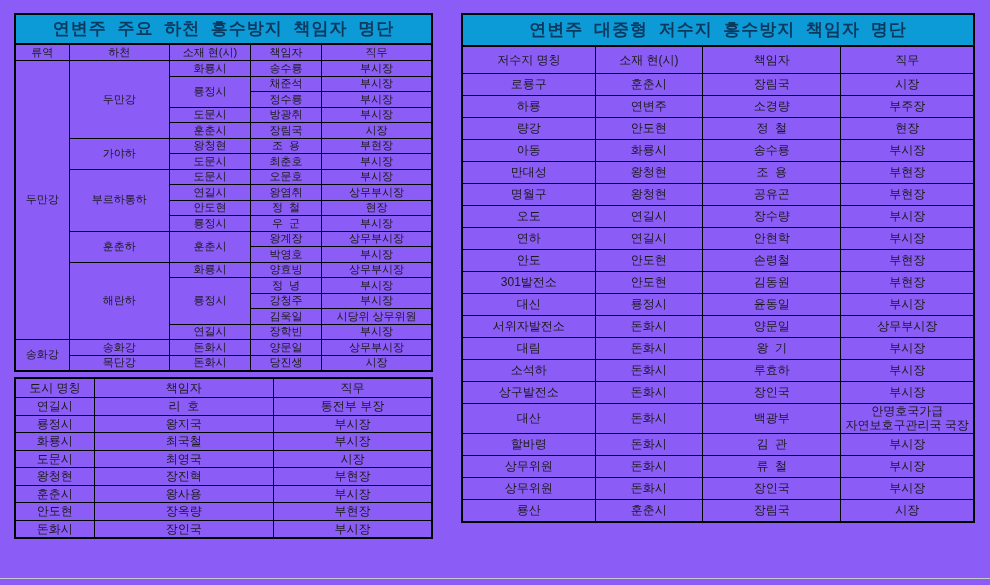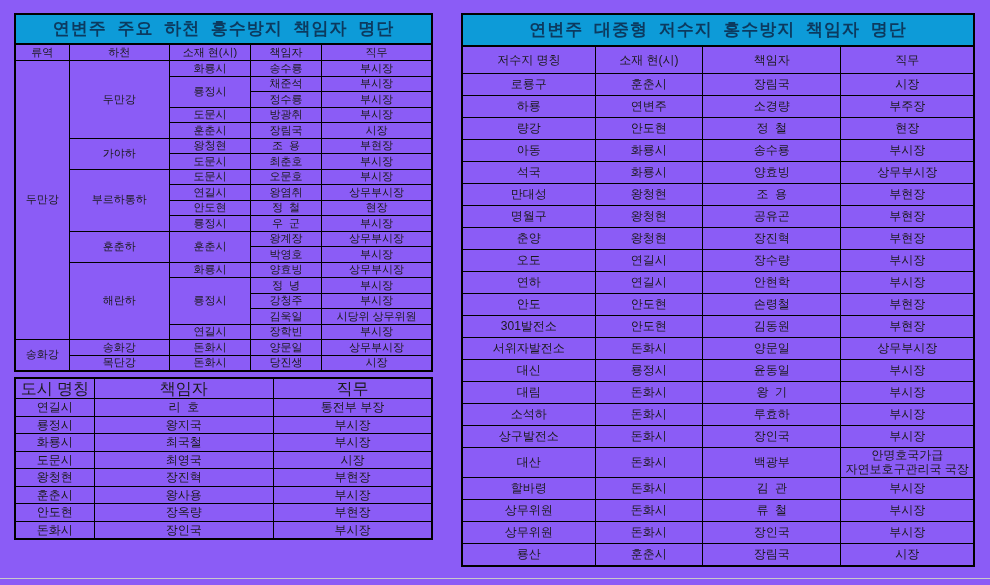--- a/index.html
+++ b/index.html
@@ -42,21 +42,21 @@
     text-align:center;
     vertical-align:middle;
     padding:0 2px;
     white-space:pre-line;
     line-height:1.2;
     overflow:hidden;
     font-weight:normal;
   }
   .t1 th{height:15px;font-size:11px;}
   .t1 td{height:14.5px;font-size:11px;}
-  .t2 th{height:18px;font-size:16px;}
+  .t2 th{height:18px;font-size:12px;}
   .t2 td{height:16.5px;font-size:12px;}
   .t3 th{height:26px;font-size:12px;}
   .t3 td{height:21px;font-size:12px;}
 
   .bottom-line{
     position:absolute;
     left:0; right:0; top:578px;
     height:1px;
     background:#c9c9c9;
   }
@@ -290,44 +290,32 @@
             <td>정&nbsp;&nbsp;철</td>
             <td>현장</td>
           </tr>
           <tr>
             <td>아동</td>
             <td>화룡시</td>
             <td>송수룡</td>
             <td>부시장</td>
           </tr>
           <tr>
-            <td>석국</td>
-            <td>화룡시</td>
-            <td>양효빙</td>
-            <td>상무부시장</td>
-          </tr>
-          <tr>
             <td>만대성</td>
             <td>왕청현</td>
             <td>조&nbsp;&nbsp;용</td>
             <td>부현장</td>
           </tr>
           <tr>
             <td>명월구</td>
             <td>왕청현</td>
             <td>공유곤</td>
             <td>부현장</td>
           </tr>
           <tr>
-            <td>춘양</td>
-            <td>왕청현</td>
-            <td>장진혁</td>
-            <td>부현장</td>
-          </tr>
-          <tr>
             <td>오도</td>
             <td>연길시</td>
             <td>장수량</td>
             <td>부시장</td>
           </tr>
           <tr>
             <td>연하</td>
             <td>연길시</td>
             <td>안현학</td>
             <td>부시장</td>
@@ -338,30 +326,30 @@
             <td>손령철</td>
             <td>부현장</td>
           </tr>
           <tr>
             <td>301발전소</td>
             <td>안도현</td>
             <td>김동원</td>
             <td>부현장</td>
           </tr>
           <tr>
-            <td>서위자발전소</td>
-            <td>돈화시</td>
-            <td>양문일</td>
-            <td>상무부시장</td>
-          </tr>
-          <tr>
             <td>대신</td>
             <td>룡정시</td>
             <td>윤동일</td>
             <td>부시장</td>
+          </tr>
+          <tr>
+            <td>서위자발전소</td>
+            <td>돈화시</td>
+            <td>양문일</td>
+            <td>상무부시장</td>
           </tr>
           <tr>
             <td>대림</td>
             <td>돈화시</td>
             <td>왕&nbsp;&nbsp;기</td>
             <td>부시장</td>
           </tr>
           <tr>
             <td>소석하</td>
             <td>돈화시</td>

